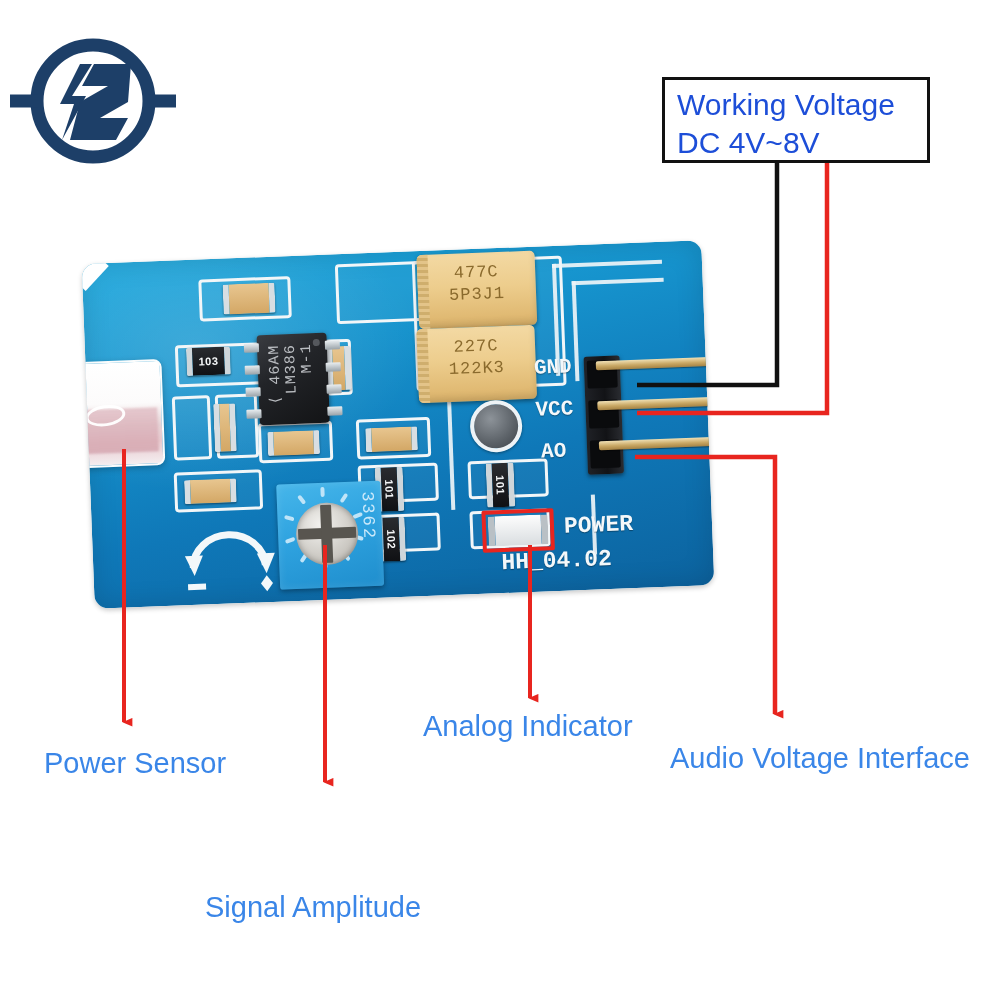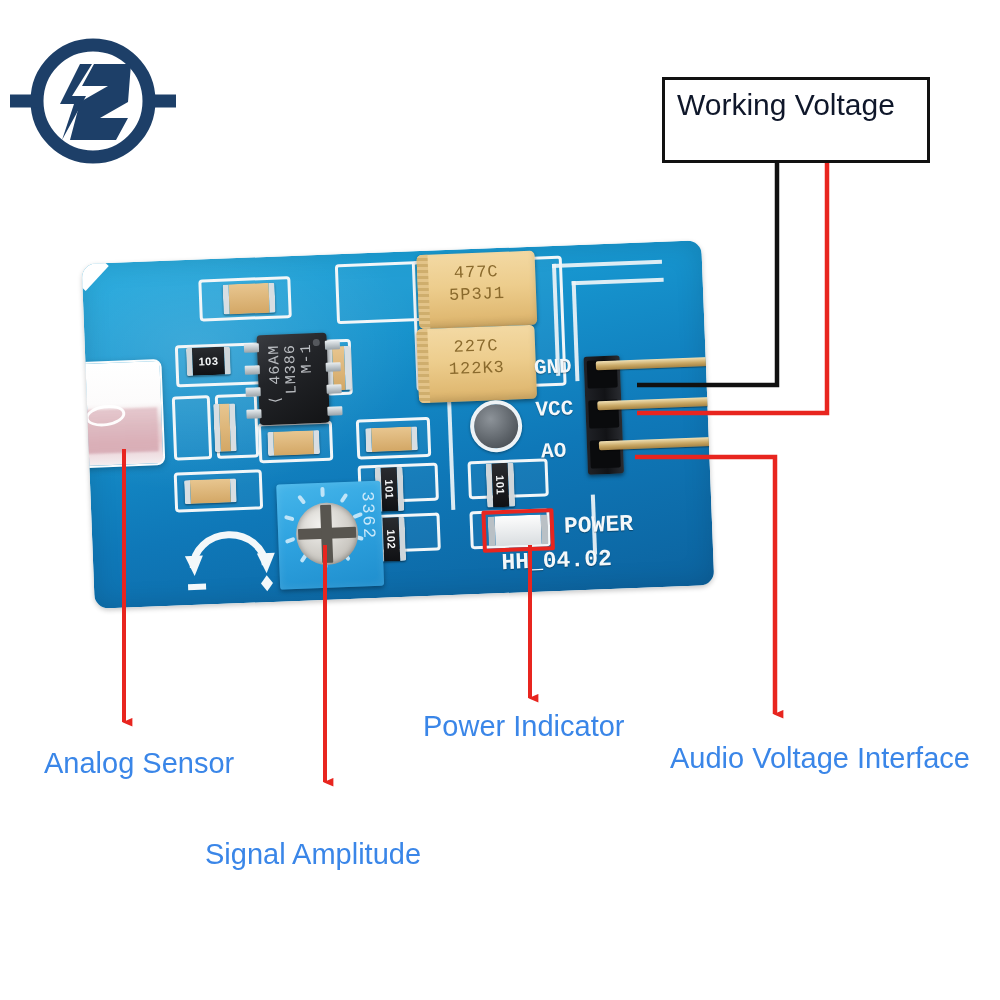--- a/index.html
+++ b/index.html
@@ -33,21 +33,21 @@
 
   
   .callout-box {
     position: absolute;
     border: 3px solid #111111;
     background: #ffffff;
     box-sizing: border-box;
     padding: 6px 12px 8px 12px;
   }
   .callout-box .line {
-    color: #0f172a;
+    color: #1d4ed8;
     font-size: 30px;
     line-height: 38px;
     white-space: nowrap;
   }
 
   
   .anno {
     position: absolute;
     color: #3a86e8;
     font-size: 29px;
@@ -321,20 +321,21 @@
         <line x1="2" y1="73" x2="30" y2="73"></line>
         <line x1="140" y1="73" x2="168" y2="73"></line>
       </g>
       <path d="M72 36 L52 76 L66 76 L54 112 L78 68 L64 68 L84 36 Z" fill="#1d3f68"></path>
       <path d="M123 36 L86 36 L74 58 L100 58 L72 74 L62 112 L108 112 L120 90 L92 90 L120 74 Z" fill="#1d3f68"></path>
     </svg>
   </div>
 
   <div class="callout-box" style="left:662px; top:77px; width:268px; height:86px;">
     <div class="line">Working Voltage</div>
+    <div class="line">DC 4V~8V</div>
   </div>
 
   <div id="board-wrap">
     <div id="board">
       <div class="corner-cut"></div>
 
       <div class="pad" style="left:116px; top:20px; width:92px; height:42px;"></div>
       <div class="pad" style="left:253px; top:10px; width:140px; height:60px;"></div>
       <div class="pad" style="left:90px; top:85px; width:90px; height:42px;"></div>
       <div class="pad" style="left:128px; top:136px; width:42px; height:64px;"></div>
@@ -473,21 +474,21 @@
 
     <g>
       <line x1="325" y1="545" x2="325" y2="782" stroke="#e8251f" stroke-width="4" marker-end="url(#ah-red)"></line>
     </g>
 
     <g>
       <line x1="530" y1="545" x2="530" y2="698" stroke="#e8251f" stroke-width="4" marker-end="url(#ah-red)"></line>
     </g>
   </svg>
 
-  <div class="anno" style="left:44px; top:745px;">Analog Sensor</div>
-
-  <div class="anno" style="left:205px; top:836px;">Signal Amplitude</div>
-
-  <div class="anno" style="left:423px; top:708px;">Power Indicator</div>
+  <div class="anno" style="left:44px; top:745px;">Power Sensor</div>
+
+  <div class="anno" style="left:205px; top:889px;">Signal Amplitude</div>
+
+  <div class="anno" style="left:423px; top:708px;">Analog Indicator</div>
 
   <div class="anno" style="left:670px; top:740px;">Audio Voltage Interface</div>
 
 </div>
 
 </body></html>

